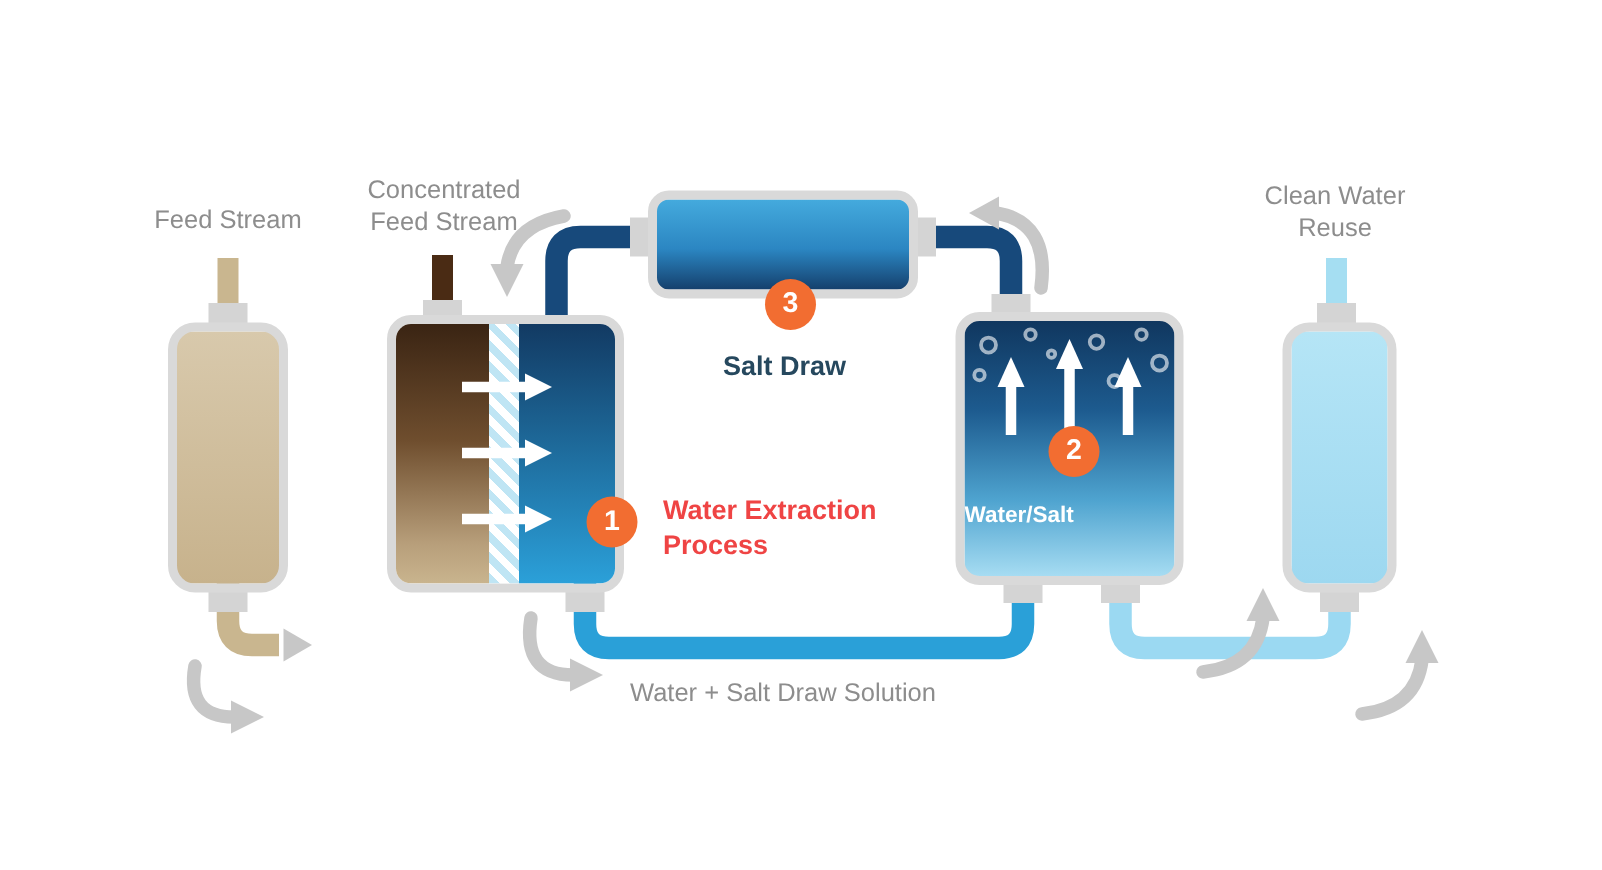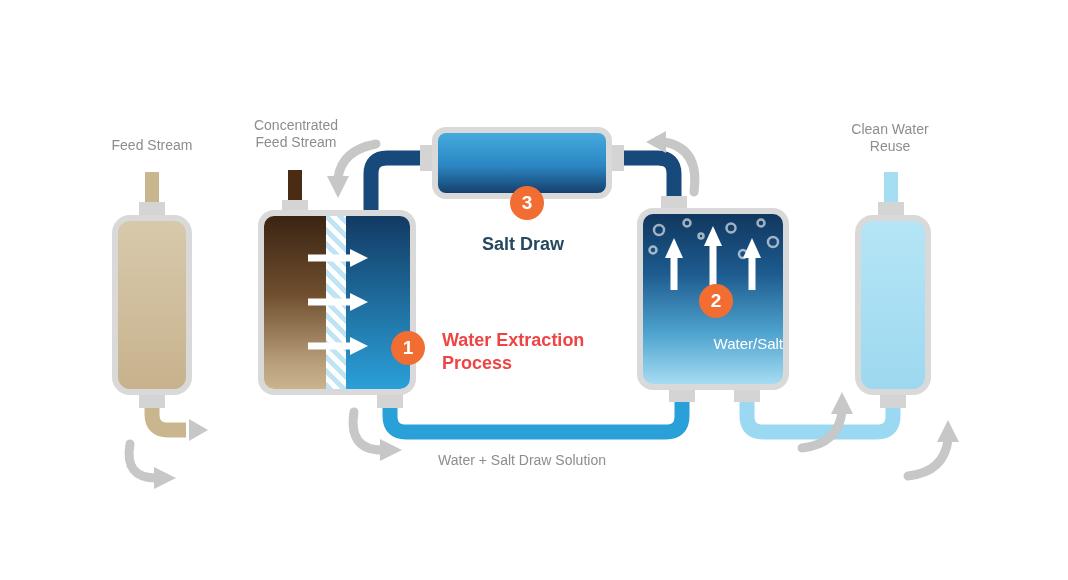--- a/index.html
+++ b/index.html
@@ -18,26 +18,26 @@
 
   .zone{position:absolute;top:0;bottom:0;}
   .zone-brown{left:0;width:62px;background:linear-gradient(180deg,#3a2413 0%,#6f4e2e 45%,#b89f7b 85%,#c9b48e 100%);}
   .zone-hatch{left:62px;width:20px;background:repeating-linear-gradient(45deg,#bfe5f4 0 5px,#ffffff 5px 10px);}
   .zone-blue{left:82px;right:0;background:linear-gradient(180deg,#123a63 0%,#2ba0d9 100%);}
   .inner-svg{position:absolute;left:0;top:0;}
 
   .badge{position:absolute;width:34px;height:34px;border-radius:50%;background:#f26d31;color:#ffffff;
          display:flex;align-items:center;justify-content:center;font-size:19px;font-weight:bold;z-index:6;}
 
-  .lbl{position:absolute;color:#8d8d8d;font-size:14px;line-height:1.22;text-align:center;z-index:5;}
+  .lbl{position:absolute;color:#8d8d8d;font-size:17px;line-height:1.22;text-align:center;z-index:5;}
   .step-title{position:absolute;font-weight:bold;font-size:18px;line-height:1.28;z-index:5;}
   .title-extraction{left:442px;top:329px;width:180px;color:#ef4444;text-align:left;}
   .title-saltdraw{left:428px;top:233px;width:190px;color:#26485e;text-align:center;}
-  .sep-label{position:absolute;left:0;right:0;top:120px;text-align:right;color:#ffffff;
-             font-weight:normal;font-size:15px;line-height:1.28;}
+  .sep-label{position:absolute;left:0;right:0;top:120px;text-align:left;color:#ffffff;
+             font-weight:bold;font-size:15px;line-height:1.28;}
   .line{display:block;}
 </style>
 </head>
 <body>
 
 <div class="canvas">
 
   <svg class="layer" width="1068" height="580" viewBox="0 0 1068 580">
 
     <path d="M 371 228 L 371 174 Q 371 158 387 158 L 442 158" stroke="#17497B" stroke-width="15" fill="none"></path>

